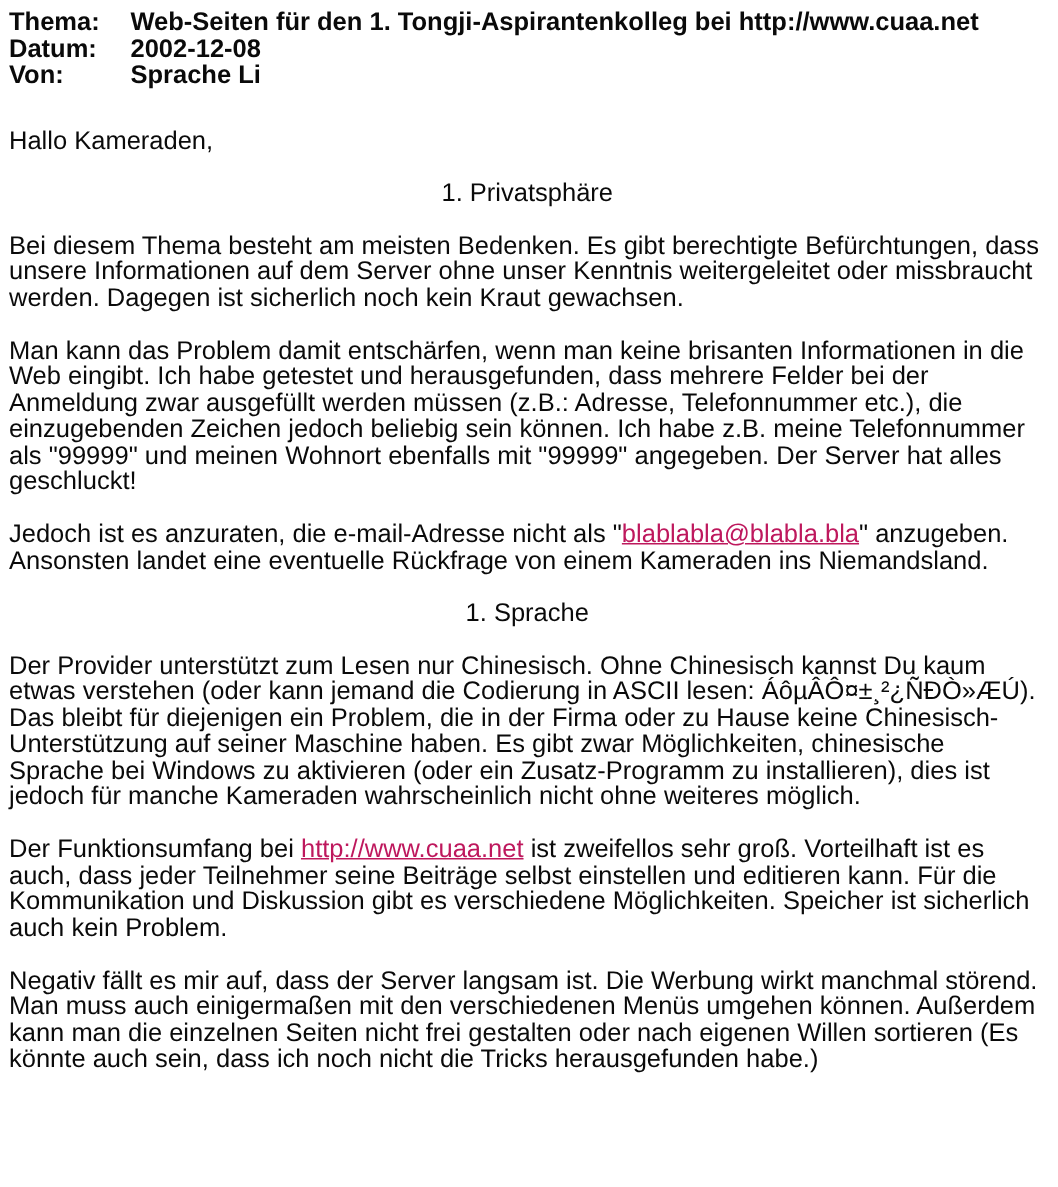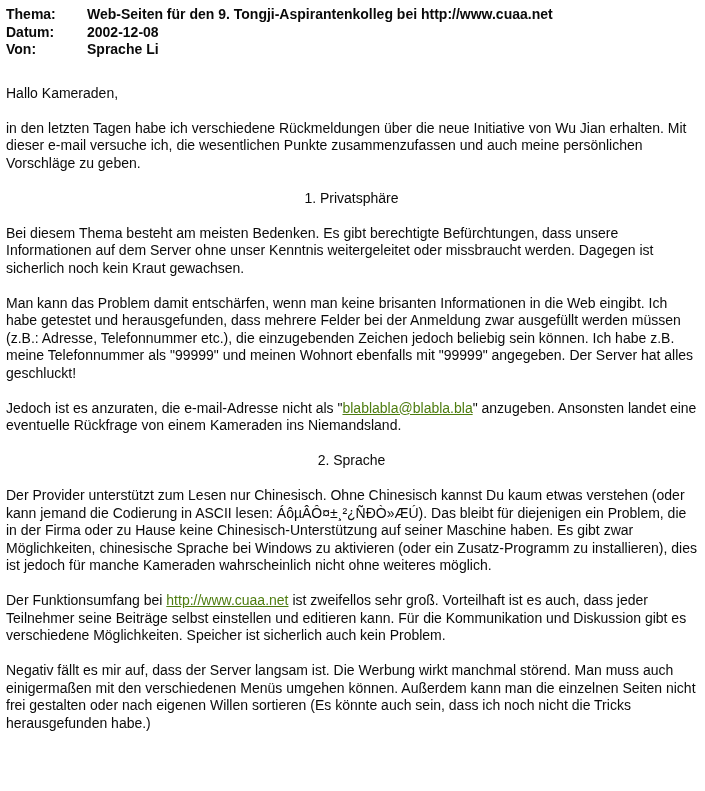--- a/index.html
+++ b/index.html
@@ -7,21 +7,21 @@
     padding: 0;
     background: #ffffff;
   }
   .page {
     width: 705px;
     min-height: 791px;
     box-sizing: border-box;
     padding: 6px 8px 8px 6px;
     background: #ffffff;
     font-family: "Liberation Sans", sans-serif;
-    font-size: 14px;
+    font-size: 17px;
     line-height: 17.5px;
     color: #0a0a0a;
   }
   .header-block {
     font-weight: bold;
   }
   .header-row {
     display: flex;
   }
   .header-label {
@@ -36,50 +36,49 @@
   .paragraph {
     margin: 0 0 17.5px 0;
     max-width: 694px;
   }
   .section-heading {
     margin: 0 0 17.5px 0;
     font-weight: normal;
     text-align: center;
   }
   a.doc-link {
-    color: #4d7c0f;
+    color: #be185d;
     text-decoration: underline;
     cursor: pointer;
   }
 </style>
 </head>
 <body>
 
 <div class="page">
   <div class="header-block" id="header-rows">
       <div class="header-row">
         <span class="header-label">Thema:</span>
-        <span class="header-value">Web-Seiten für den 9. Tongji-Aspirantenkolleg bei http://www.cuaa.net</span>
+        <span class="header-value">Web-Seiten für den 1. Tongji-Aspirantenkolleg bei http://www.cuaa.net</span>
       </div>
       <div class="header-row">
         <span class="header-label">Datum:</span>
         <span class="header-value">2002-12-08</span>
       </div>
       <div class="header-row">
         <span class="header-label">Von:</span>
         <span class="header-value">Sprache Li</span>
       </div>
     </div>
   <div>
     <p class="greeting">Hallo Kameraden,</p>
     <div id="blocks">
-        <p class="paragraph"><span>in den letzten Tagen habe ich verschiedene Rückmeldungen über die neue Initiative von Wu Jian erhalten. Mit dieser e-mail versuche ich, die wesentlichen Punkte zusammenzufassen und auch meine persönlichen Vorschläge zu geben.</span></p>
         <p class="section-heading">1. Privatsphäre</p>
         <p class="paragraph"><span>Bei diesem Thema besteht am meisten Bedenken. Es gibt berechtigte Befürchtungen, dass unsere Informationen auf dem Server ohne unser Kenntnis weitergeleitet oder missbraucht werden. Dagegen ist sicherlich noch kein Kraut gewachsen.</span></p>
         <p class="paragraph"><span>Man kann das Problem damit entschärfen, wenn man keine brisanten Informationen in die Web eingibt. Ich habe getestet und herausgefunden, dass mehrere Felder bei der Anmeldung zwar ausgefüllt werden müssen (z.B.: Adresse, Telefonnummer etc.), die einzugebenden Zeichen jedoch beliebig sein können. Ich habe z.B. meine Telefonnummer als "99999" und meinen Wohnort ebenfalls mit "99999" angegeben. Der Server hat alles geschluckt!</span></p>
         <p class="paragraph"><span>Jedoch ist es anzuraten, die e-mail-Adresse nicht als "</span><a class="doc-link">blablabla@blabla.bla</a><span>" anzugeben. Ansonsten landet eine eventuelle Rückfrage von einem Kameraden ins Niemandsland.</span></p>
-        <p class="section-heading">2. Sprache</p>
+        <p class="section-heading">1. Sprache</p>
         <p class="paragraph"><span>Der Provider unterstützt zum Lesen nur Chinesisch. Ohne Chinesisch kannst Du kaum etwas verstehen (oder kann jemand die Codierung in ASCII lesen: ÁôµÂÔ¤±¸²¿ÑÐÒ»ÆÚ). Das bleibt für diejenigen ein Problem, die in der Firma oder zu Hause keine Chinesisch-Unterstützung auf seiner Maschine haben. Es gibt zwar Möglichkeiten, chinesische Sprache bei Windows zu aktivieren (oder ein Zusatz-Programm zu installieren), dies ist jedoch für manche Kameraden wahrscheinlich nicht ohne weiteres möglich.</span></p>
         <p class="paragraph"><span>Der Funktionsumfang bei </span><a class="doc-link">http://www.cuaa.net</a><span> ist zweifellos sehr groß. Vorteilhaft ist es auch, dass jeder Teilnehmer seine Beiträge selbst einstellen und editieren kann. Für die Kommunikation und Diskussion gibt es verschiedene Möglichkeiten. Speicher ist sicherlich auch kein Problem.</span></p>
         <p class="paragraph"><span>Negativ fällt es mir auf, dass der Server langsam ist. Die Werbung wirkt manchmal störend. Man muss auch einigermaßen mit den verschiedenen Menüs umgehen können. Außerdem kann man die einzelnen Seiten nicht frei gestalten oder nach eigenen Willen sortieren (Es könnte auch sein, dass ich noch nicht die Tricks herausgefunden habe.)</span></p>
       </div>
   </div>
 </div>
 
 </body></html>

